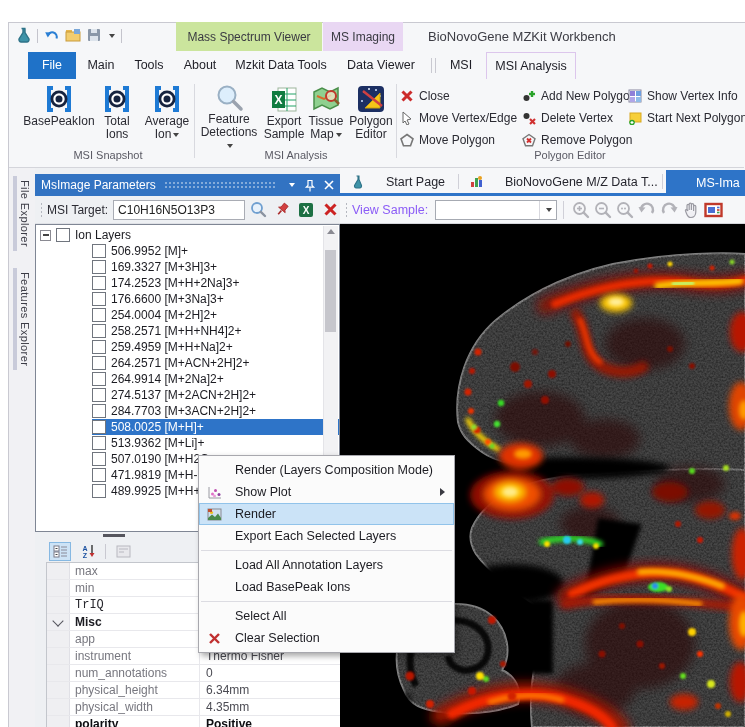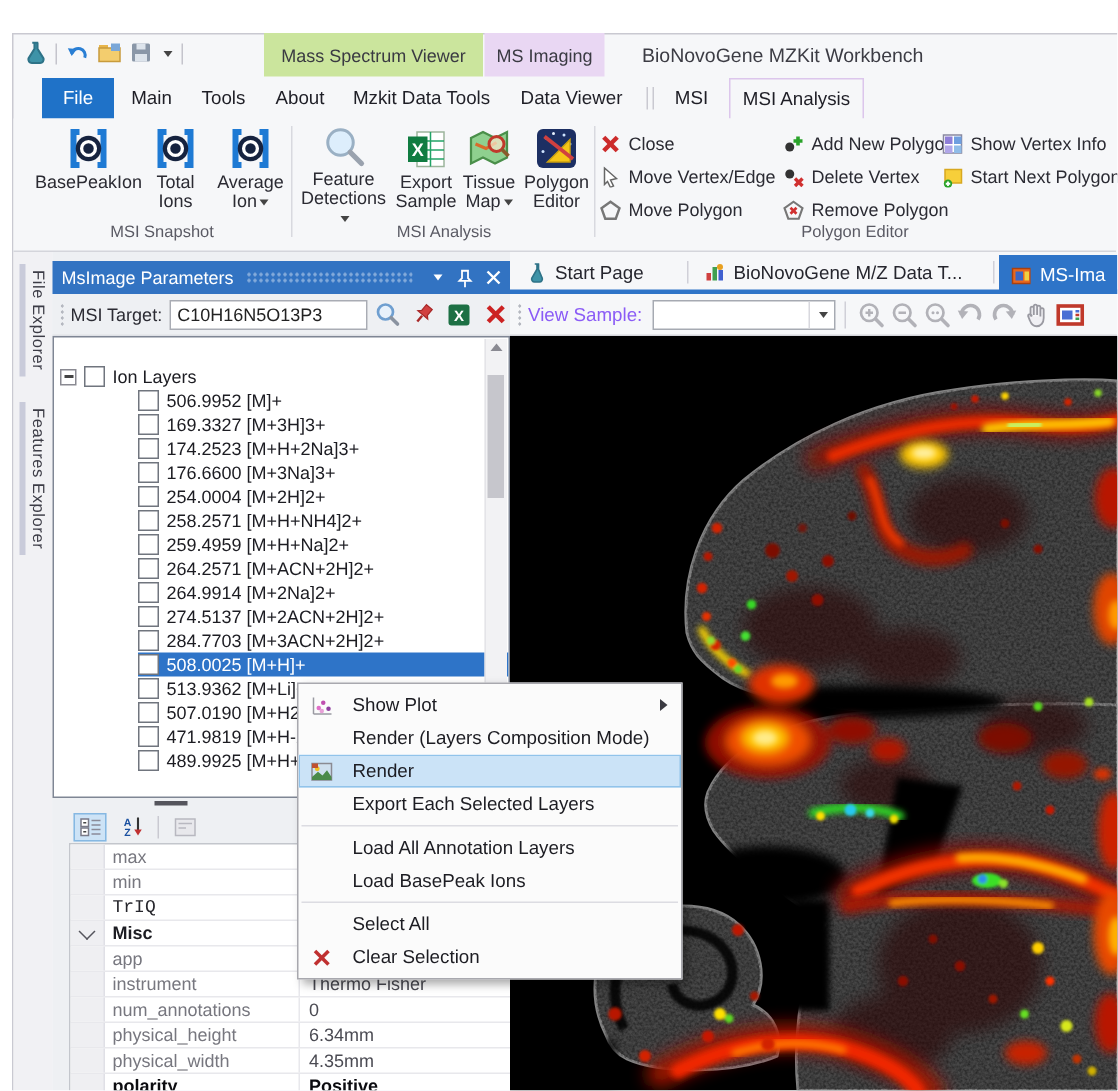--- a/index.html
+++ b/index.html
@@ -35,21 +35,21 @@
   .panel-bg{left:35px;top:168px;width:305px;height:559px;background:#eef0f3;}
   .panel-title{left:35px;top:174px;width:305px;height:22px;background:#3273c2;color:#fff;display:flex;align-items:center;padding-left:6px;box-sizing:border-box;font-size:12px;}
   .panel-dots{flex:1;height:8px;margin:0 8px;background-image:radial-gradient(circle,rgba(255,255,255,.4) 1px,transparent 1.2px);background-size:4px 4px;}
   .ptbtn{width:16px;height:16px;display:flex;align-items:center;justify-content:center;margin-right:3px;}
   .target-row{left:35px;top:196px;width:305px;height:28px;background:#eef0f3;display:flex;align-items:center;border-bottom:1px solid #dfe1e6;box-sizing:border-box;}
   .grip{width:3px;height:16px;margin:0 4px 0 5px;background-image:radial-gradient(circle,#b5b8c0 1px,transparent 1.1px);background-size:3px 4px;}
   .target-lbl{font-size:12px;color:#2b2b33;margin-right:5px;white-space:nowrap;}
   .target-input{width:122px;height:18px;border:1px solid #a9acb4;background:#fff;font-family:"Liberation Sans",sans-serif;font-size:12px;padding:0 4px;color:#222;}
   .tico{width:20px;height:20px;display:flex;align-items:center;justify-content:center;margin-left:4px;}
   
-  .tree{left:35px;top:224px;width:305px;height:308px;background:#fff;border:1px solid #7f8694;box-sizing:border-box;overflow:hidden;padding-top:18px;}
+  .tree{left:35px;top:224px;width:305px;height:308px;background:#fff;border:1px solid #7f8694;box-sizing:border-box;overflow:hidden;padding-top:2px;}
   .trow{height:16px;display:flex;align-items:center;font-size:12px;color:#1c1c22;white-space:nowrap;}
   .tind{display:inline-block;width:56px;flex:none;}
   .tind-root{width:4px;}
   .texp{flex:none;width:9px;height:9px;border:1px solid #8a8a92;background:#fff;position:relative;margin-right:5px;}
   .texp::after{content:"";position:absolute;left:1.5px;top:3.5px;width:6px;height:1.5px;background:#444;}
   .tcb{flex:none;width:12px;height:12px;border:1px solid #70757e;background:#fff;margin-right:5px;}
   .tinner{display:flex;align-items:center;flex:1;height:16px;}
   .trow.sel .tinner{background:#2e74c8;color:#fff;}
   .tscroll{position:absolute;right:1px;top:1px;bottom:1px;width:14px;background:#f2f2f4;border-left:1px solid #e4e4e8;}
   .tsup{position:absolute;top:3px;left:3px;width:0;height:0;border-left:4px solid transparent;border-right:4px solid transparent;border-bottom:5px solid #8a8a92;}
@@ -66,21 +66,21 @@
   .pmargin{width:22px;flex:none;background:#efeff2;border-right:1px solid #e0e0e6;display:flex;align-items:center;justify-content:center;}
   .pname{width:124px;flex:none;padding:1px 0 0 5px;color:#77777f;border-right:1px solid #e8e8ec;overflow:hidden;white-space:nowrap;}
   .pval{flex:1;padding:1px 0 0 6px;color:#4b4b53;overflow:hidden;white-space:nowrap;}
   .prow.cat .pname{color:#1c1c22;font-weight:bold;width:270px;border-right:none;}
   .prow.dark .pname{color:#26262c;font-family:Liberation Mono, monospace;}
   .prow.selrow .pname,.prow.selrow .pval{color:#0c0c10;font-weight:bold;}
   .chev{width:7px;height:7px;border-right:1.6px solid #55555d;border-bottom:1.6px solid #55555d;transform:rotate(45deg);margin-top:-3px;}
   
   .tabbar-bg{left:340px;top:168px;width:405px;height:28px;background:#f6f7f9;}
   .tab-underline{left:340px;top:193px;width:405px;height:3px;background:#2e74c8;}
-  .dtab{top:170px;height:23px;display:flex;align-items:center;gap:6px;font-size:12.5px;color:#26262e;padding:0 8px;white-space:nowrap;}
+  .dtab{top:170px;height:23px;display:flex;align-items:center;gap:22px;font-size:12.5px;color:#26262e;padding:0 8px;white-space:nowrap;}
   .dtab-sep{top:174px;width:1px;height:15px;background:#d0d0d8;}
   .dtab.sel{top:170px;height:26px;background:#2e74c8;color:#fff;}
   .viewbar{left:340px;top:196px;width:405px;height:28px;background:#f6f7f9;display:flex;align-items:center;border-bottom:1px solid #d4d5db;box-sizing:border-box;}
   .vs-lbl{font-size:12.5px;color:#8b5cf6;margin-right:7px;white-space:nowrap;}
   .combo{width:122px;height:20px;background:#fff;border:1px solid #a6aab2;box-sizing:border-box;display:flex;}
   .combo-txt{flex:1;font-size:12px;padding:2px 4px;color:#222;}
   .combo-arrow{width:16px;display:flex;align-items:center;justify-content:center;border-left:1px solid #d8d8de;}
   .vbar-sep{width:1px;height:18px;background:#d0d0d8;margin:0 6px;}
   .vico{width:22px;height:22px;display:flex;align-items:center;justify-content:center;}
   
@@ -799,33 +799,33 @@
           <circle cx="228" cy="120" r="3" fill="#6e0c00"></circle>
         <circle cx="330" cy="125" r="3" fill="#7a0c00"></circle>
           <circle cx="352" cy="142" r="3" fill="#861000"></circle>
         <circle cx="388" cy="490" r="3" fill="#d0b000"></circle>
           <circle cx="378" cy="482" r="3" fill="#c03000"></circle>
       </g>
     </svg>
   </div>
 
   <div class="abs cmenu">
+    <div class="citem"><span>Render (Layers Composition Mode)</span></div>
     <div class="citem">
       <span class="cicon"><svg width="15" height="15">
             <line x1="2" y1="13" x2="14" y2="13" stroke="#9a9aa2"></line>
             <line x1="2" y1="2" x2="2" y2="13" stroke="#9a9aa2"></line>
             <circle cx="5.5" cy="9" r="1.5" fill="#e070c8"></circle>
             <circle cx="8.5" cy="5.5" r="1.5" fill="#c050b0"></circle>
             <circle cx="12" cy="9.5" r="1.5" fill="#9040a0"></circle>
             <circle cx="7.5" cy="11" r="1.5" fill="#e8a0d8"></circle>
           </svg></span>
       <span>Show Plot</span>
       <span class="csub"></span>
     </div>
-    <div class="citem"><span>Render (Layers Composition Mode)</span></div>
     <div class="citem hl">
       <span class="cicon"><svg width="15" height="15">
             <rect x="1" y="2" width="13" height="11" fill="#cfe0ef" stroke="#8a8a92"></rect>
             <circle cx="4.5" cy="5.5" r="1.6" fill="#f0c020"></circle>
             <path d="M1,11 L5,7.5 L8,10 L11,6.5 L14,11 L14,13 L1,13 Z" fill="#4a8a4a"></path>
             <rect x="1" y="2" width="4" height="3" fill="#c05030"></rect>
           </svg></span>
       <span>Render</span>
     </div>
     <div class="citem"><span>Export Each Selected Layers</span></div>

